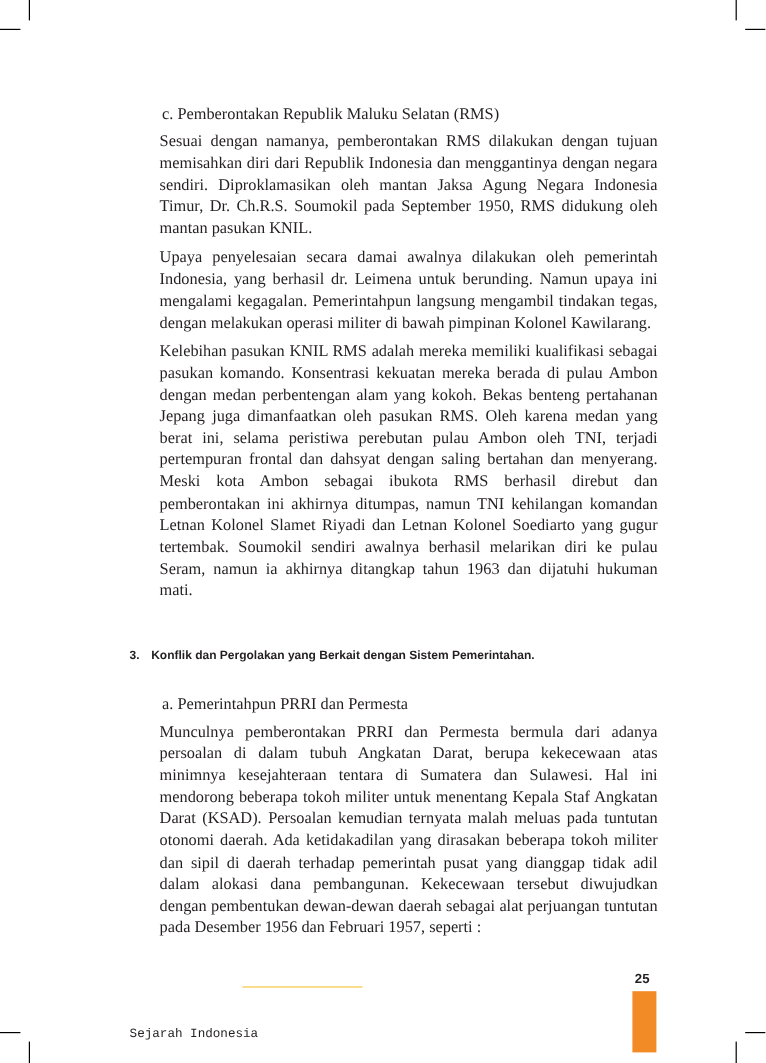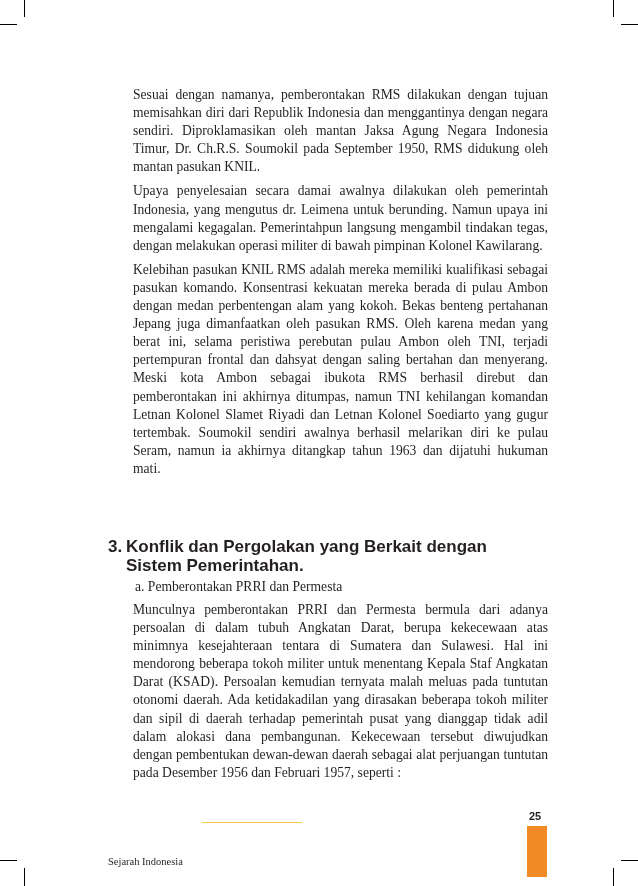--- a/index.html
+++ b/index.html
@@ -14,28 +14,28 @@
       font-size: 13.6px; line-height: 18px; margin: 0 0 5px 2px;
       color: #231f20;
     }
     .para {
       font-size: 13.6px; line-height: 18.1px; text-align: justify;
       margin: 0 0 6px 0; color: #231f20;
     }
     .section-heading {
       position: absolute; left: 108px; top: 538px; width: 420px;
       font-family: "Liberation Sans", "DejaVu Sans", sans-serif;
-      font-weight: bold; font-size: 17px; line-height: 18.5px; color: #231f20;
+      font-weight: bold; font-size: 10px; line-height: 18.5px; color: #231f20;
       padding-left: 18px; text-indent: -18px;
     }
     .section-heading .num { display: inline-block; width: 18px; text-indent: 0; }
     .content2 { position: absolute; left: 133px; top: 578px; width: 415px; }
     .footer-text {
       position: absolute; left: 108px; top: 856px;
-      font-family: Liberation Serif, serif;
+      font-family: Liberation Mono, monospace;
       font-size: 10.5px; color: #231f20;
     }
     .footer-line {
       position: absolute; left: 202px; top: 822px; width: 100px; height: 1px;
       background: #f5c542;
     }
     .page-number {
       position: absolute; left: 529px; top: 810px; width: 18px; 
       font-family: "Liberation Sans", "DejaVu Sans", sans-serif;
       font-weight: bold; font-size: 11px; color: #231f20;
@@ -51,28 +51,29 @@
 <div class="crop" style="left:24px;top:0;width:1px;height:17px;"></div>
 <div class="crop" style="left:0;top:24px;width:17px;height:1px;"></div>
 <div class="crop" style="left:613px;top:0;width:1px;height:17px;"></div>
 <div class="crop" style="left:621px;top:24px;width:17px;height:1px;"></div>
 <div class="crop" style="left:0;top:860px;width:17px;height:1px;"></div>
 <div class="crop" style="left:24px;top:868px;width:1px;height:18px;"></div>
 <div class="crop" style="left:621px;top:860px;width:17px;height:1px;"></div>
 <div class="crop" style="left:613px;top:868px;width:1px;height:18px;"></div>
 
 <div class="content">
+  <p class="subhead">c. Pemberontakan Republik Maluku Selatan (RMS)</p>
   <p class="para">Sesuai dengan namanya, pemberontakan RMS dilakukan dengan tujuan memisahkan diri dari Republik Indonesia dan menggantinya dengan negara sendiri. Diproklamasikan oleh mantan Jaksa Agung Negara Indonesia Timur, Dr. Ch.R.S. Soumokil pada September 1950, RMS didukung oleh mantan pasukan KNIL.</p>
-  <p class="para">Upaya penyelesaian secara damai awalnya dilakukan oleh pemerintah Indonesia, yang mengutus dr. Leimena untuk berunding. Namun upaya ini mengalami kegagalan. Pemerintahpun langsung mengambil tindakan tegas, dengan melakukan operasi militer di bawah pimpinan Kolonel Kawilarang.</p>
+  <p class="para">Upaya penyelesaian secara damai awalnya dilakukan oleh pemerintah Indonesia, yang berhasil dr. Leimena untuk berunding. Namun upaya ini mengalami kegagalan. Pemerintahpun langsung mengambil tindakan tegas, dengan melakukan operasi militer di bawah pimpinan Kolonel Kawilarang.</p>
   <p class="para">Kelebihan pasukan KNIL RMS adalah mereka memiliki kualifikasi sebagai pasukan komando. Konsentrasi kekuatan mereka berada di pulau Ambon dengan medan perbentengan alam yang kokoh. Bekas benteng pertahanan Jepang juga dimanfaatkan oleh pasukan RMS. Oleh karena medan yang berat ini, selama peristiwa perebutan pulau Ambon oleh TNI, terjadi pertempuran frontal dan dahsyat dengan saling bertahan dan menyerang. Meski kota Ambon sebagai ibukota RMS berhasil direbut dan pemberontakan ini akhirnya ditumpas, namun TNI kehilangan komandan Letnan Kolonel Slamet Riyadi dan Letnan Kolonel Soediarto yang gugur tertembak. Soumokil sendiri awalnya berhasil melarikan diri ke pulau Seram, namun ia akhirnya ditangkap tahun 1963 dan dijatuhi hukuman mati.</p>
 </div>
 
 <div class="section-heading"><span class="num">3.</span><span>Konflik dan Pergolakan yang Berkait dengan Sistem Pemerintahan.</span></div>
 
 <div class="content2">
-  <p class="subhead">a. Pemberontakan PRRI dan Permesta</p>
+  <p class="subhead">a. Pemerintahpun PRRI dan Permesta</p>
   <p class="para">Munculnya pemberontakan PRRI dan Permesta bermula dari adanya persoalan di dalam tubuh Angkatan Darat, berupa kekecewaan atas minimnya kesejahteraan tentara di Sumatera dan Sulawesi. Hal ini mendorong beberapa tokoh militer untuk menentang Kepala Staf Angkatan Darat (KSAD). Persoalan kemudian ternyata malah meluas pada tuntutan otonomi daerah. Ada ketidakadilan yang dirasakan beberapa tokoh militer dan sipil di daerah terhadap pemerintah pusat yang dianggap tidak adil dalam alokasi dana pembangunan. Kekecewaan tersebut diwujudkan dengan pembentukan dewan-dewan daerah sebagai alat perjuangan tuntutan pada Desember 1956 dan Februari 1957, seperti :</p>
 </div>
 
 <div class="footer-text">Sejarah Indonesia</div>
 <div class="footer-line"></div>
 <div class="page-number">25</div>
 <div class="page-tab"></div>
 
 </body></html>

